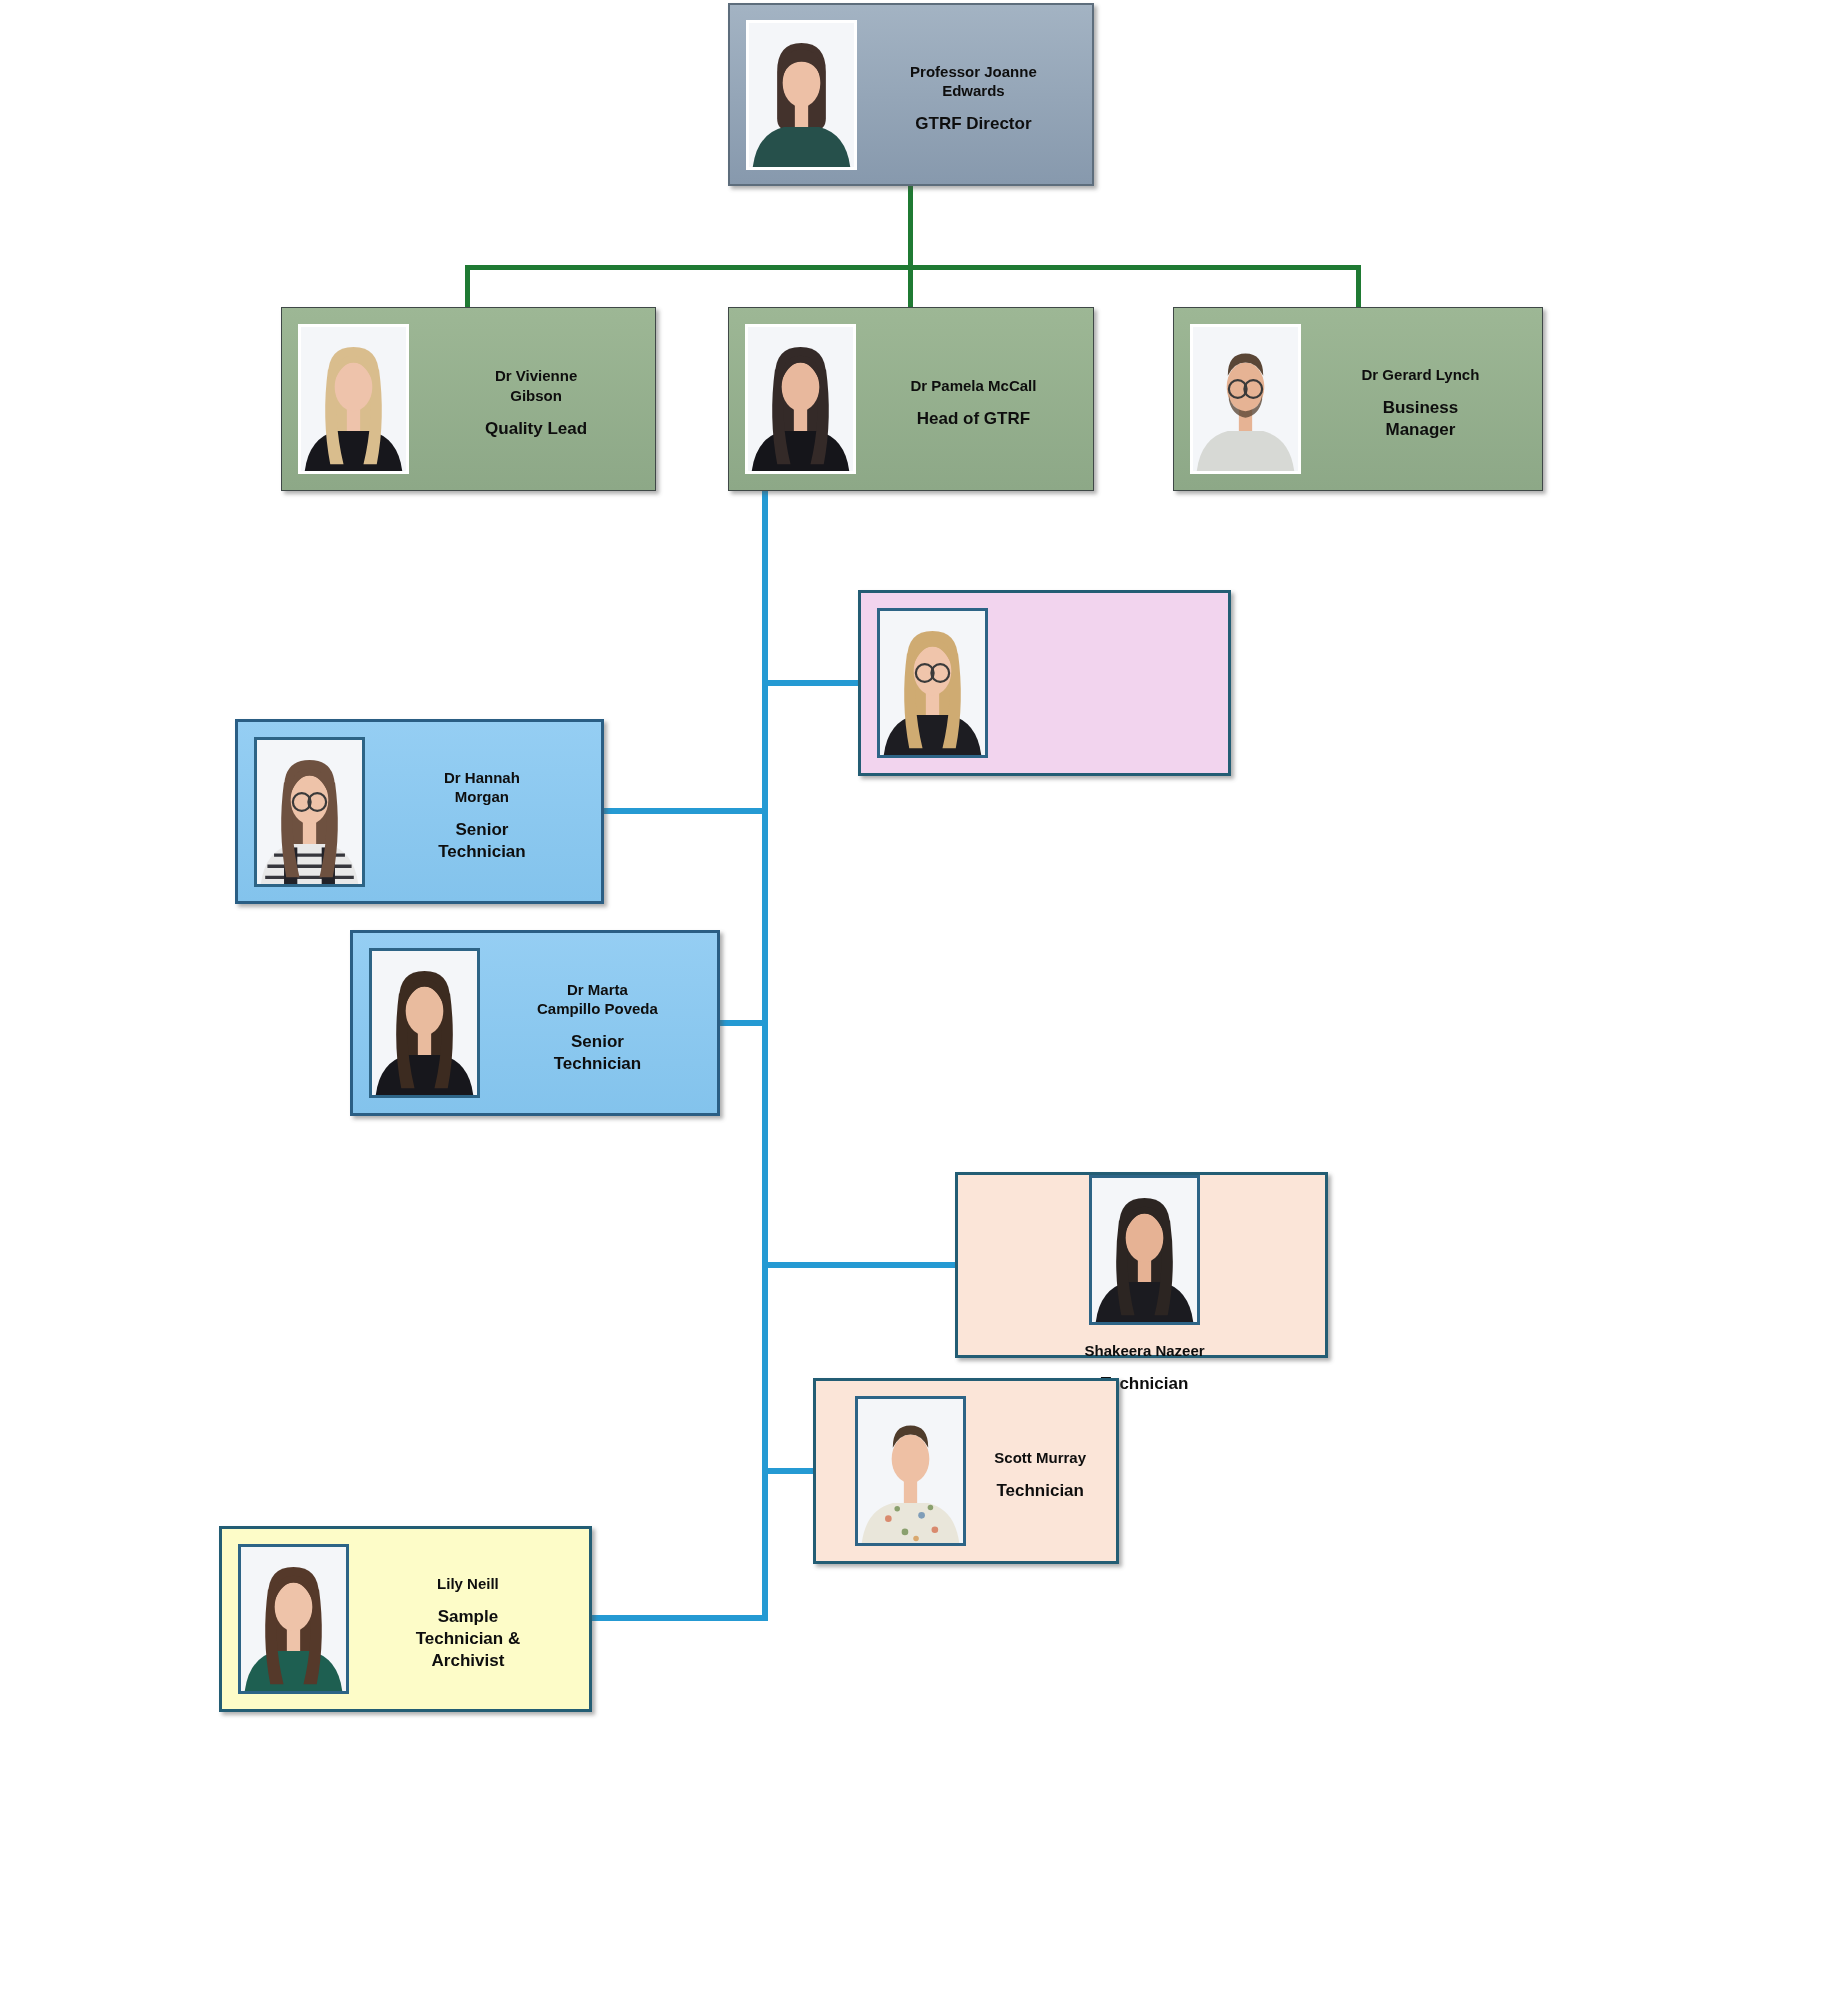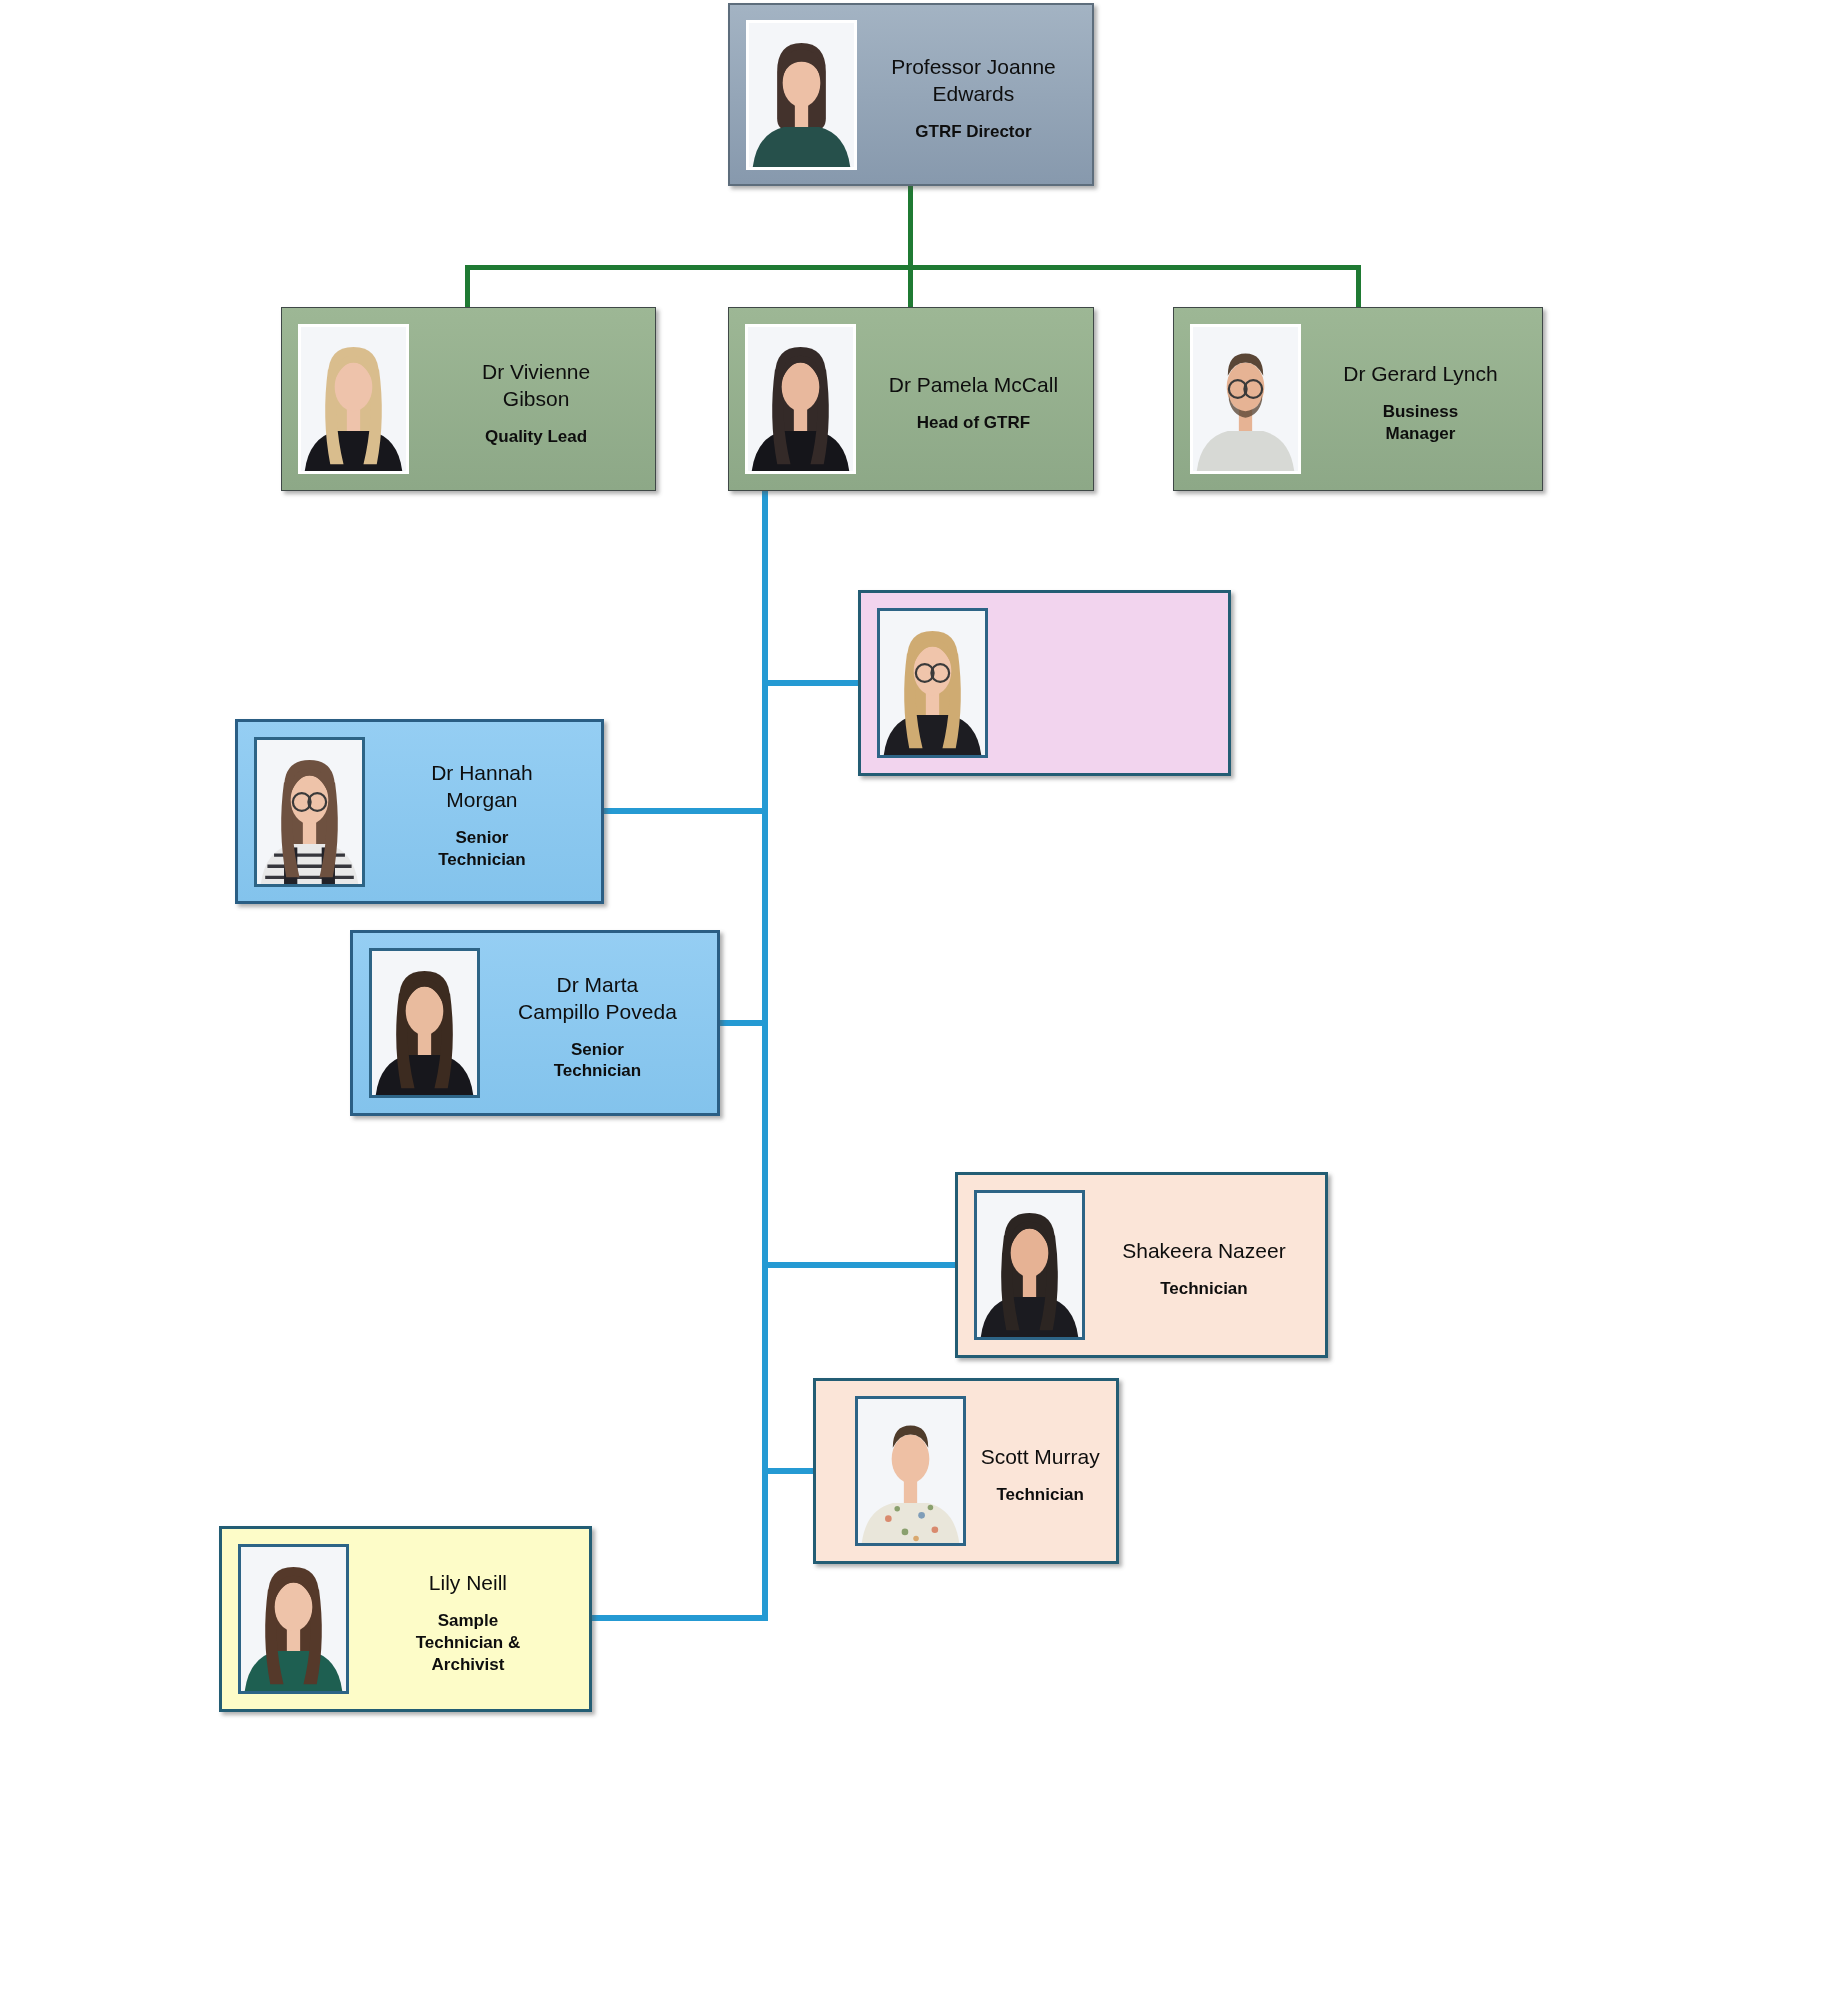--- a/index.html
+++ b/index.html
@@ -33,21 +33,21 @@
     flex: 1;
     min-width: 0;
     display: flex;
     flex-direction: column;
     align-items: center;
     justify-content: center;
     gap: 13px;
     text-align: center;
     color: #0e0e0e;
   }
-  .name { font-size: 21px; line-height: 1.28; font-weight: 400; white-space: pre-line; margin-top: 8px; }
+  .name { font-size: 15px; line-height: 1.28; font-weight: 700; white-space: pre-line; margin-top: 8px; }
   .role { font-size: 17px; line-height: 1.28; font-weight: 700; white-space: pre-line; }
 </style>
 </head>
 <body>
 
 <div id="org-canvas">
 
 <div class="connector" style="left: 908px; top: 186px; width: 5.4px; height: 84px; background: rgb(31, 122, 51);"></div>
     <div class="connector" style="left: 465px; top: 265px; width: 896px; height: 5.4px; background: rgb(31, 122, 51);"></div>
     <div class="connector" style="left: 465px; top: 265px; width: 5.4px; height: 42px; background: rgb(31, 122, 51);"></div>
@@ -213,21 +213,21 @@
 
   </svg>
       </div>
       <div class="info">
         <div class="name">Dr Marta
 Campillo Poveda</div>
         <div class="role">Senior
 Technician</div>
       </div>
     </div>
-    <div class="card" style="left: 955px; top: 1172px; width: 373px; height: 186px; background: rgb(251, 229, 216); border: 3.1px solid rgb(35, 93, 116);">
+    <div class="card" style="left: 955px; top: 1172px; width: 373px; height: 186px; background: rgb(251, 229, 216); border: 3.1px solid rgb(35, 93, 116); flex-direction: column;">
       <div class="photo-frame" style="border: 3.1px solid rgb(45, 100, 134);">
         <svg viewBox="0 0 100 130" preserveAspectRatio="xMidYMid slice">
     <rect width="100" height="130" fill="#f4f6f9"></rect>
     <path d="M27 118 L27 44 Q27 18 50 18 Q73 18 73 44 L73 118 Q62 127 50 127 Q38 127 27 118 Z" fill="#2c2522"></path>
     <rect x="44" y="72" width="12" height="24" fill="#e6b294"></rect>
     <path d="M6 130 Q10 100 34 94 L66 94 Q90 100 94 130 Z" fill="#1b1b20"></path>
 
     <path d="M27 38 Q21 82 29 124 L41 124 Q31 82 37 48 Z" fill="#2c2522"></path>
                 <path d="M73 38 Q79 82 71 124 L59 124 Q69 82 63 48 Z" fill="#2c2522"></path>
     <ellipse cx="50" cy="54" rx="17" ry="22" fill="#e6b294"></ellipse>

